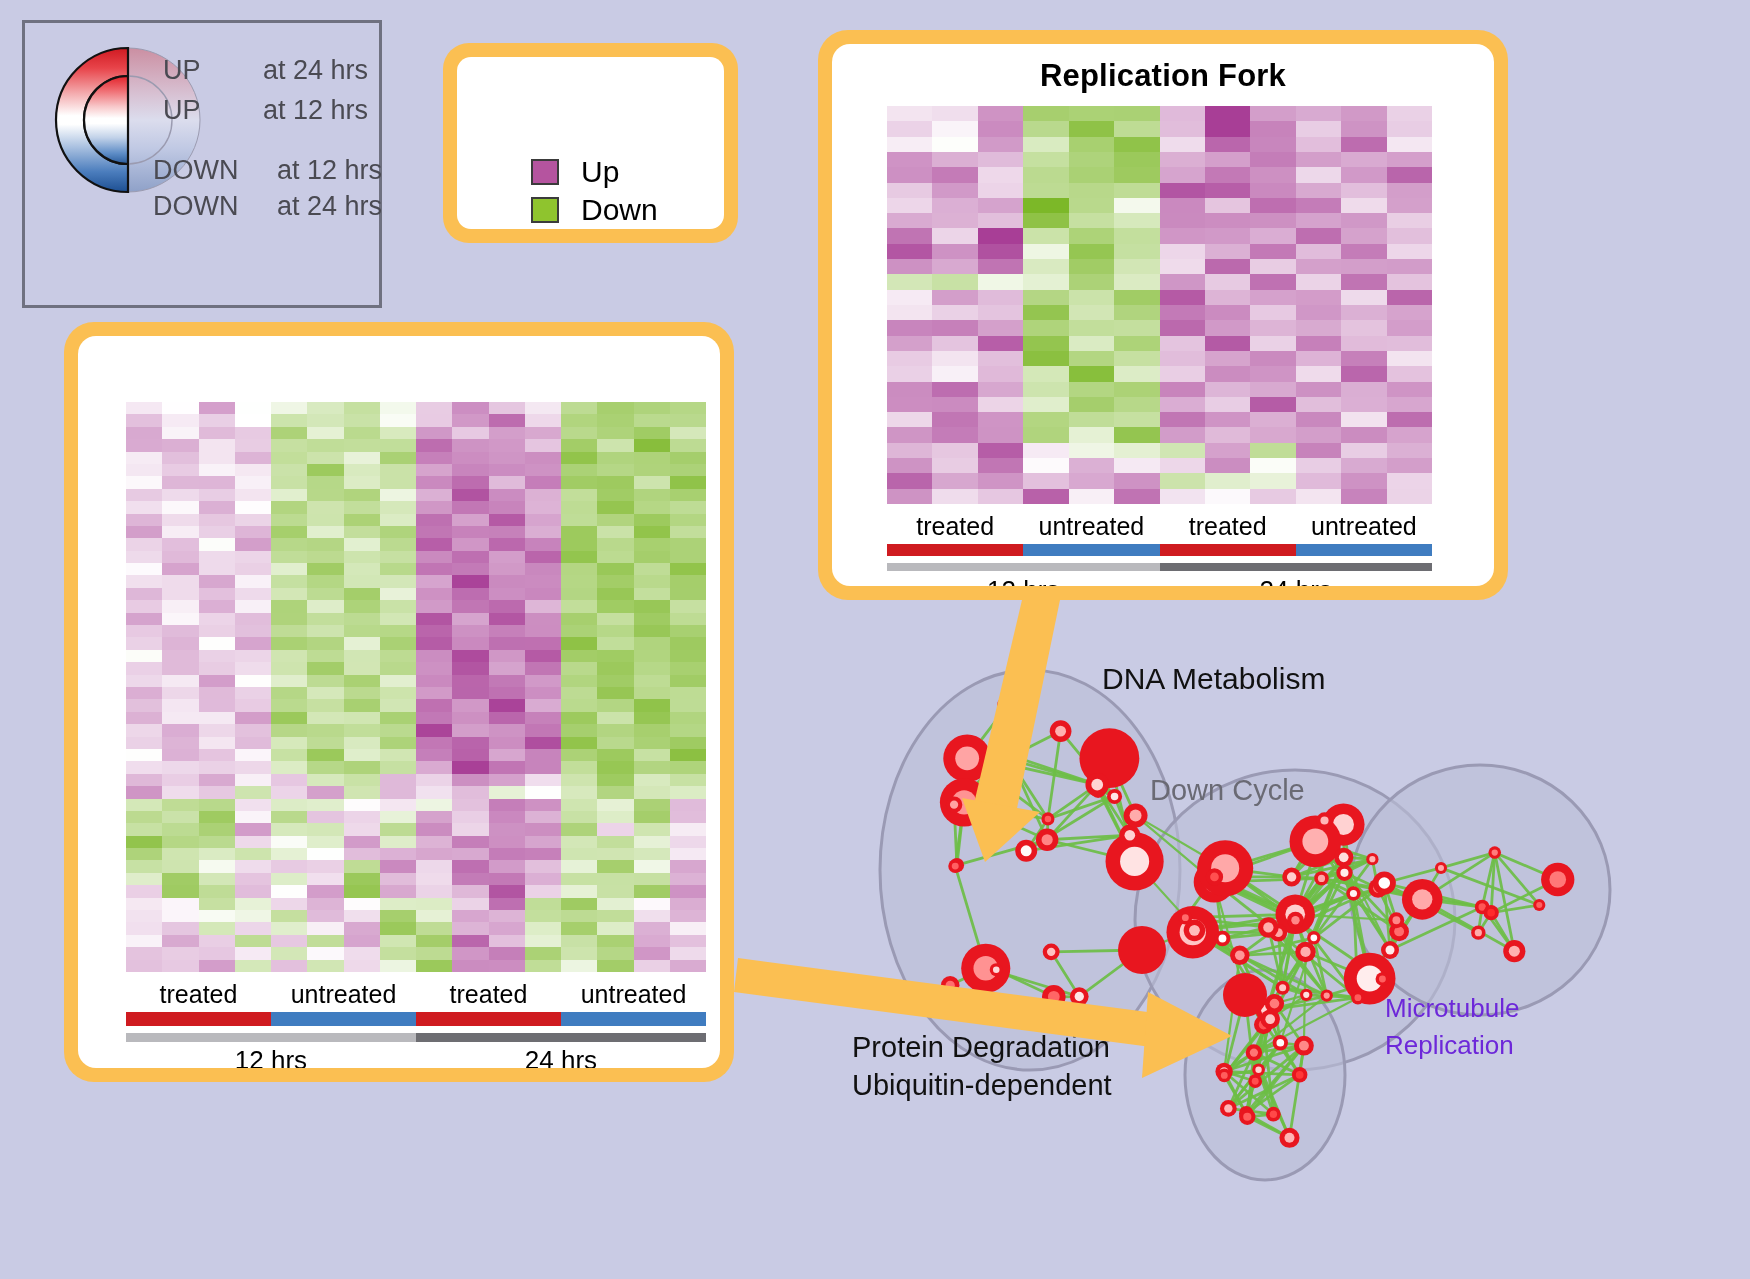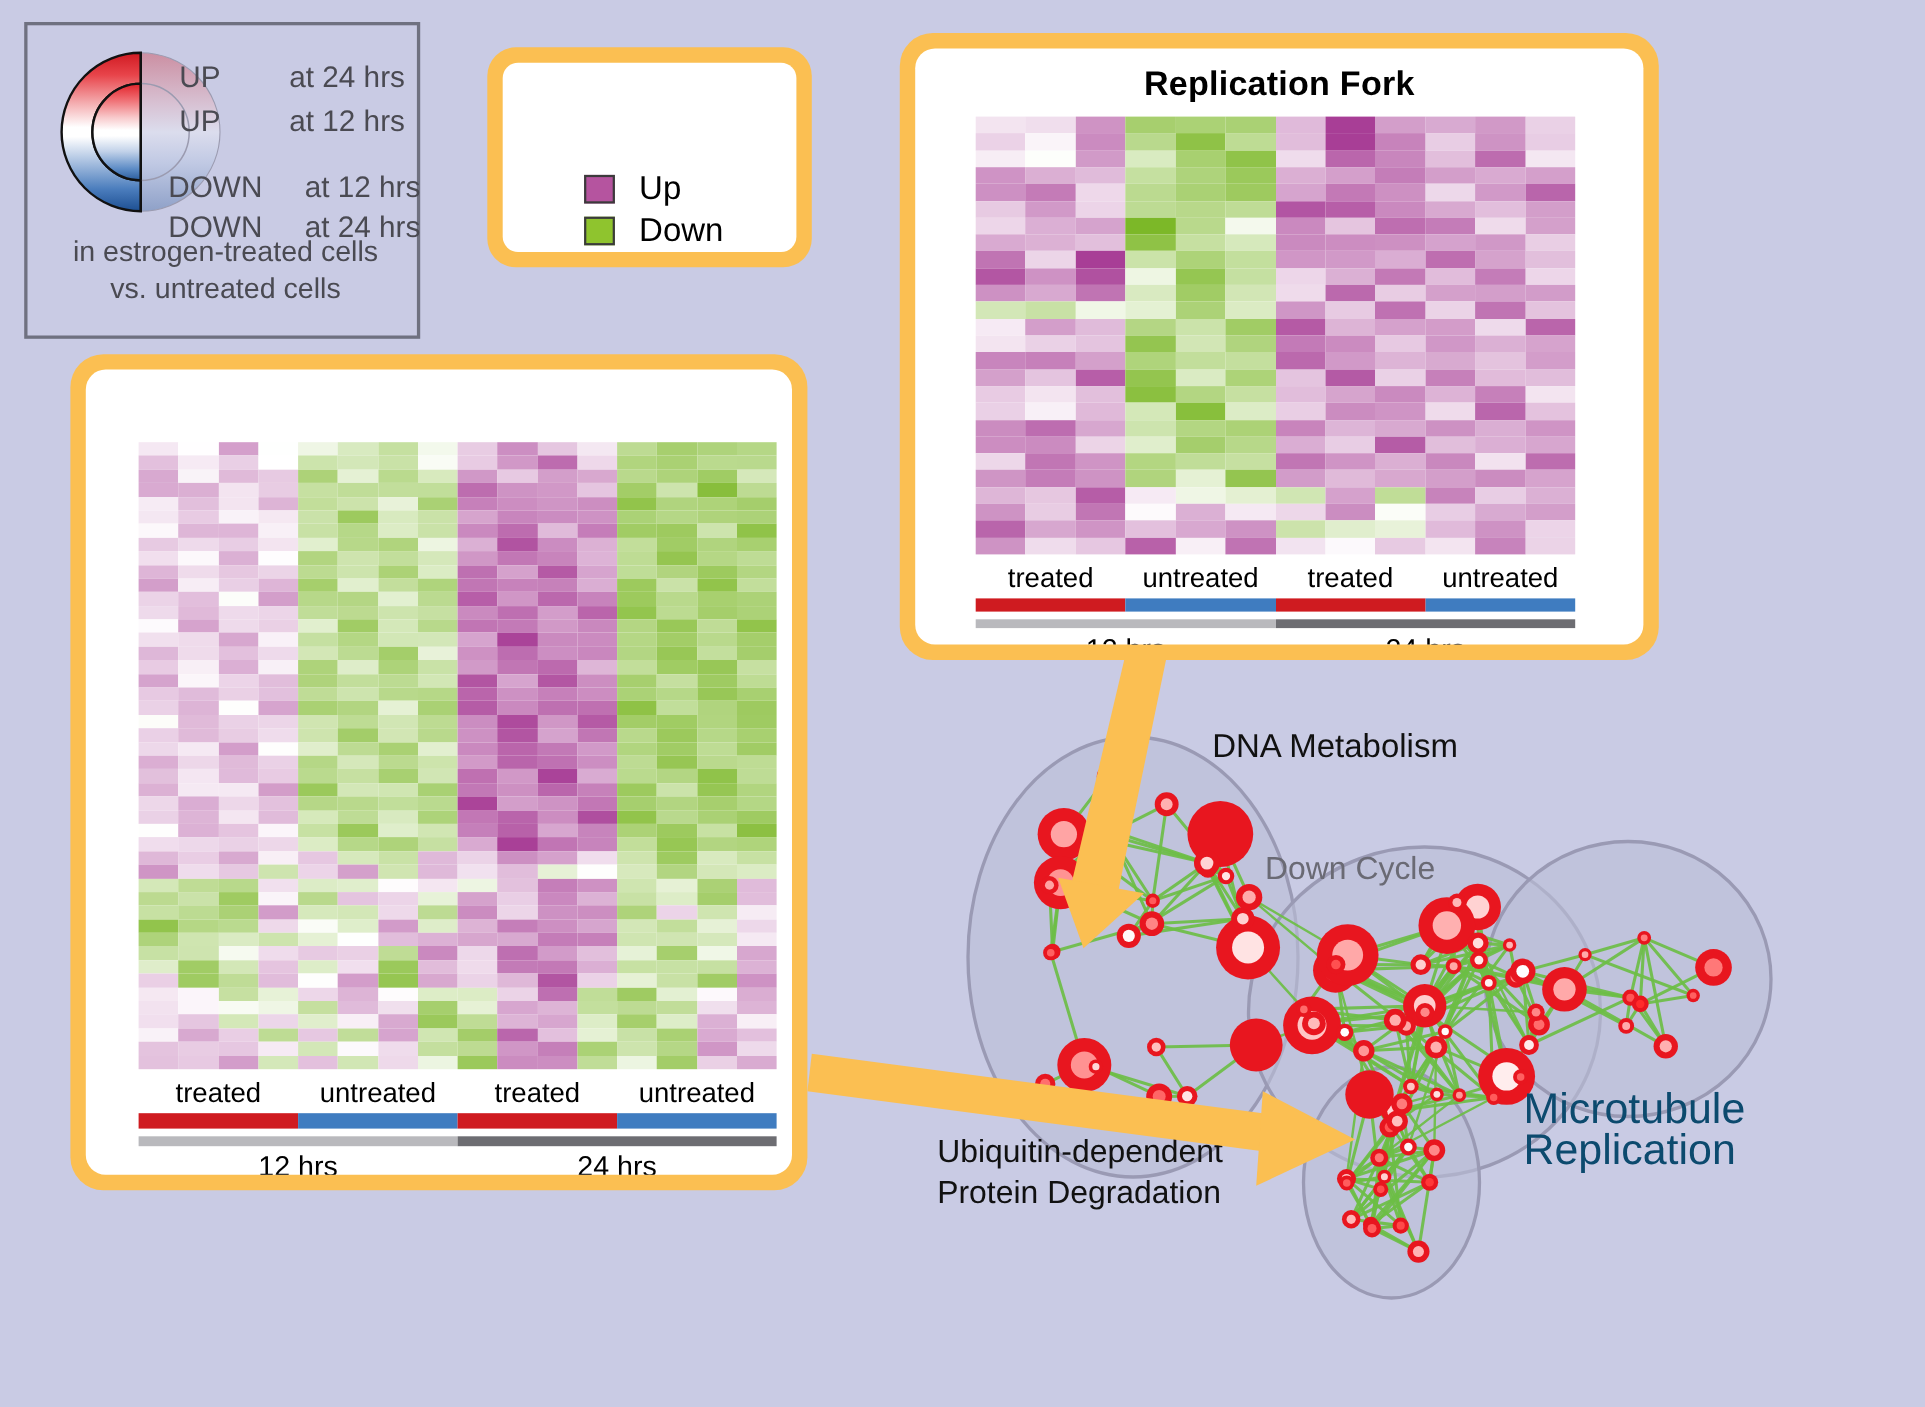--- a/index.html
+++ b/index.html
@@ -63,21 +63,21 @@
   .bar{position:absolute;display:flex;}
   .bar div{height:100%;}
   .tlab{position:absolute;display:flex;}
   .tlab span{text-align:center;font-size:26px;color:#000;}
 
   
   #network{position:absolute;left:790px;top:620px;width:960px;height:660px;}
   .netlab{position:absolute;white-space:nowrap;}
   #lab-dna{left:312px;top:42px;font-size:30px;color:#111;}
   #lab-cc{left:360px;top:154px;font-size:29px;color:#6a6a74;}
-  #lab-mt{left:595px;top:370px;font-size:39px;color:#0c4a6e;line-height:37px;}
+  #lab-mt{left:595px;top:370px;font-size:26px;color:#6d28d9;line-height:37px;}
   #lab-ub{left:62px;top:408px;font-size:29px;color:#111;line-height:38px;}
 </style>
 </head>
 <body>
 
 <div id="stage">
 
   <div class="wheel-box">
     <div class="wheel-wrap">
       <svg width="150" height="150" viewBox="0 0 150 150">
@@ -123,24 +123,20 @@
     </div>
     <div class="wheel-text">
       <span class="wt" style="left:138px;top:32px;">UP</span>
       <span class="wt" style="left:238px;top:32px;">at 24 hrs</span>
       <span class="wt" style="left:138px;top:72px;">UP</span>
       <span class="wt" style="left:238px;top:72px;">at 12 hrs</span>
       <span class="wt" style="left:128px;top:132px;">DOWN</span>
       <span class="wt" style="left:252px;top:132px;">at 12 hrs</span>
       <span class="wt" style="left:128px;top:168px;">DOWN</span>
       <span class="wt" style="left:252px;top:168px;">at 24 hrs</span>
-    </div>
-    <div class="caption">
-      <div>in estrogen-treated cells</div>
-      <div>vs. untreated cells</div>
     </div>
   </div>
 
   <div class="opanel" id="legend-panel">
     <div class="inner">
       <div class="leg-title">
       </div>
       <div class="leg-rows">
         <div class="leg-row">
           <span class="swatch" id="sw-up" style="background: rgb(181, 84, 159);"></span>
@@ -1719,22 +1715,22 @@
           <circle cx="455" cy="375" r="22" fill="#e8161f"></circle>
         </g>
       </svg>
     <div class="netlab" id="lab-dna">DNA Metabolism</div>
     <div class="netlab" id="lab-cc">Down Cycle</div>
     <div class="netlab" id="lab-mt">
       <div>Microtubule</div>
       <div>Replication</div>
     </div>
     <div class="netlab" id="lab-ub">
+      <div>Protein Degradation</div>
       <div>Ubiquitin-dependent</div>
-      <div>Protein Degradation</div>
     </div>
   </div>
 
   <svg id="arrows" width="1750" height="1279" style="position:absolute;left:0;top:0;pointer-events:none;">
 
     <g>
       <path d="M1022 600 L1060 600 L1015 818 L972 812 Z" fill="#fbbf52"></path>
       <path d="M962 798 L1040 812 L985 862 Z" fill="#fbbf52"></path>
     </g>
 

